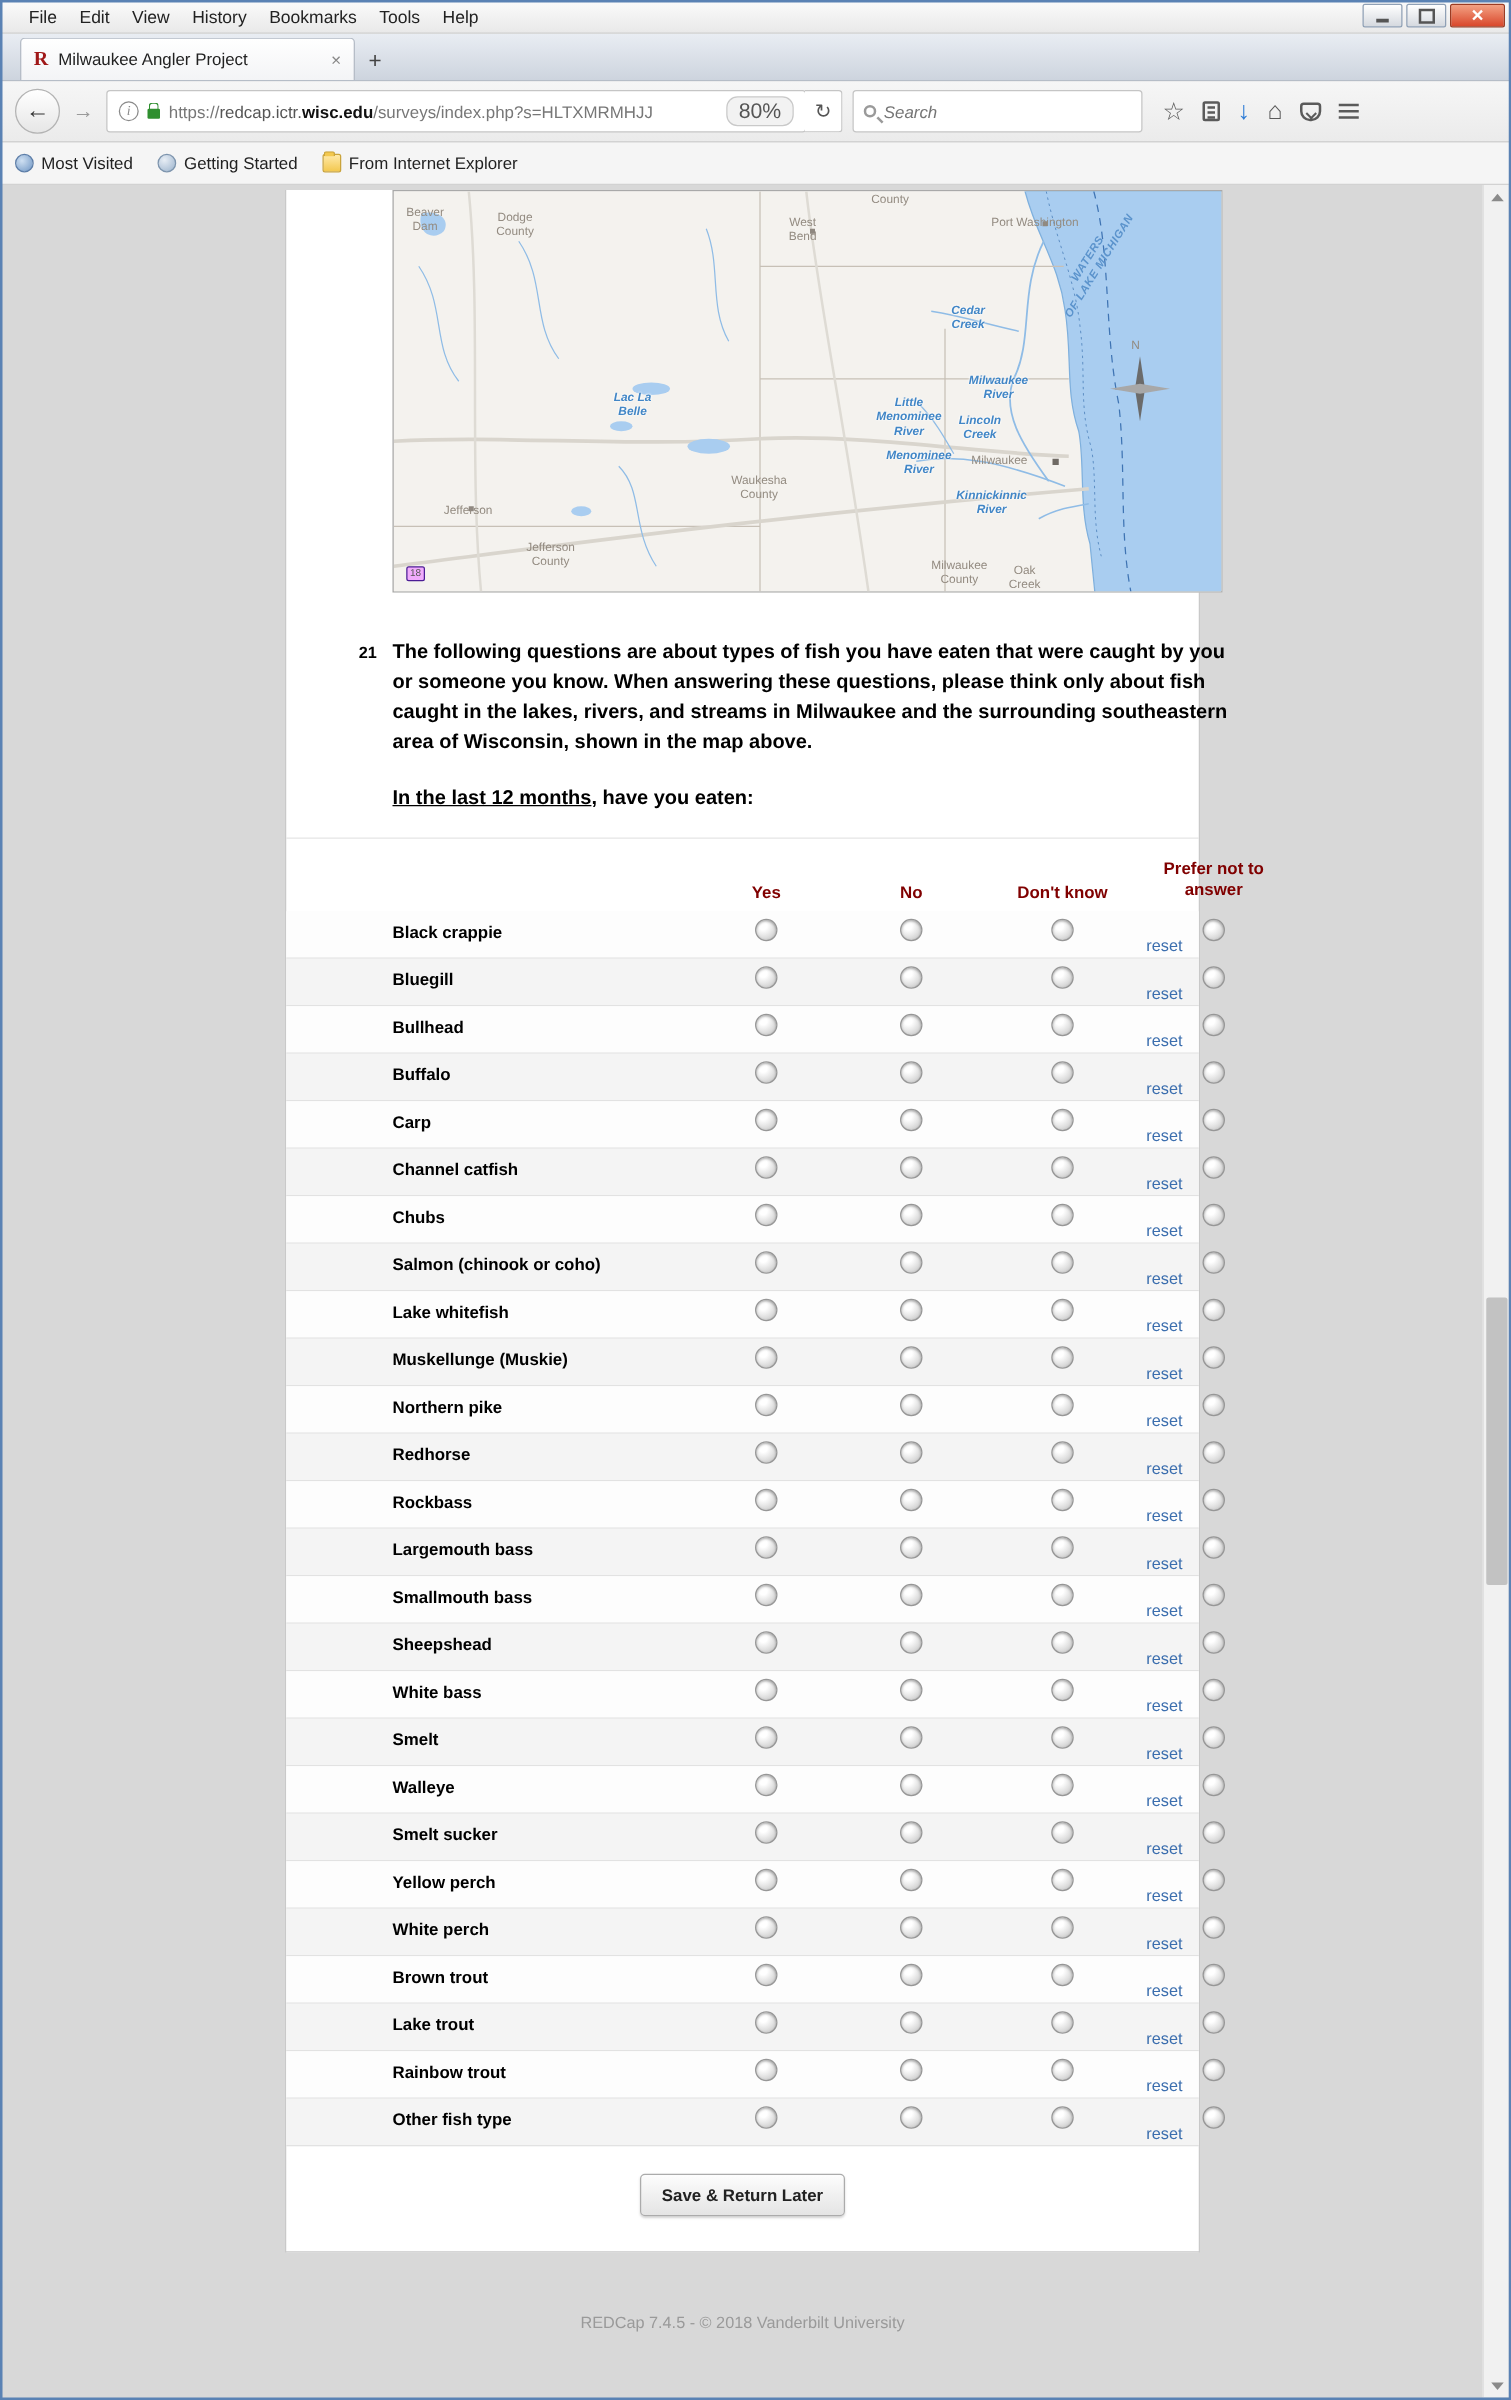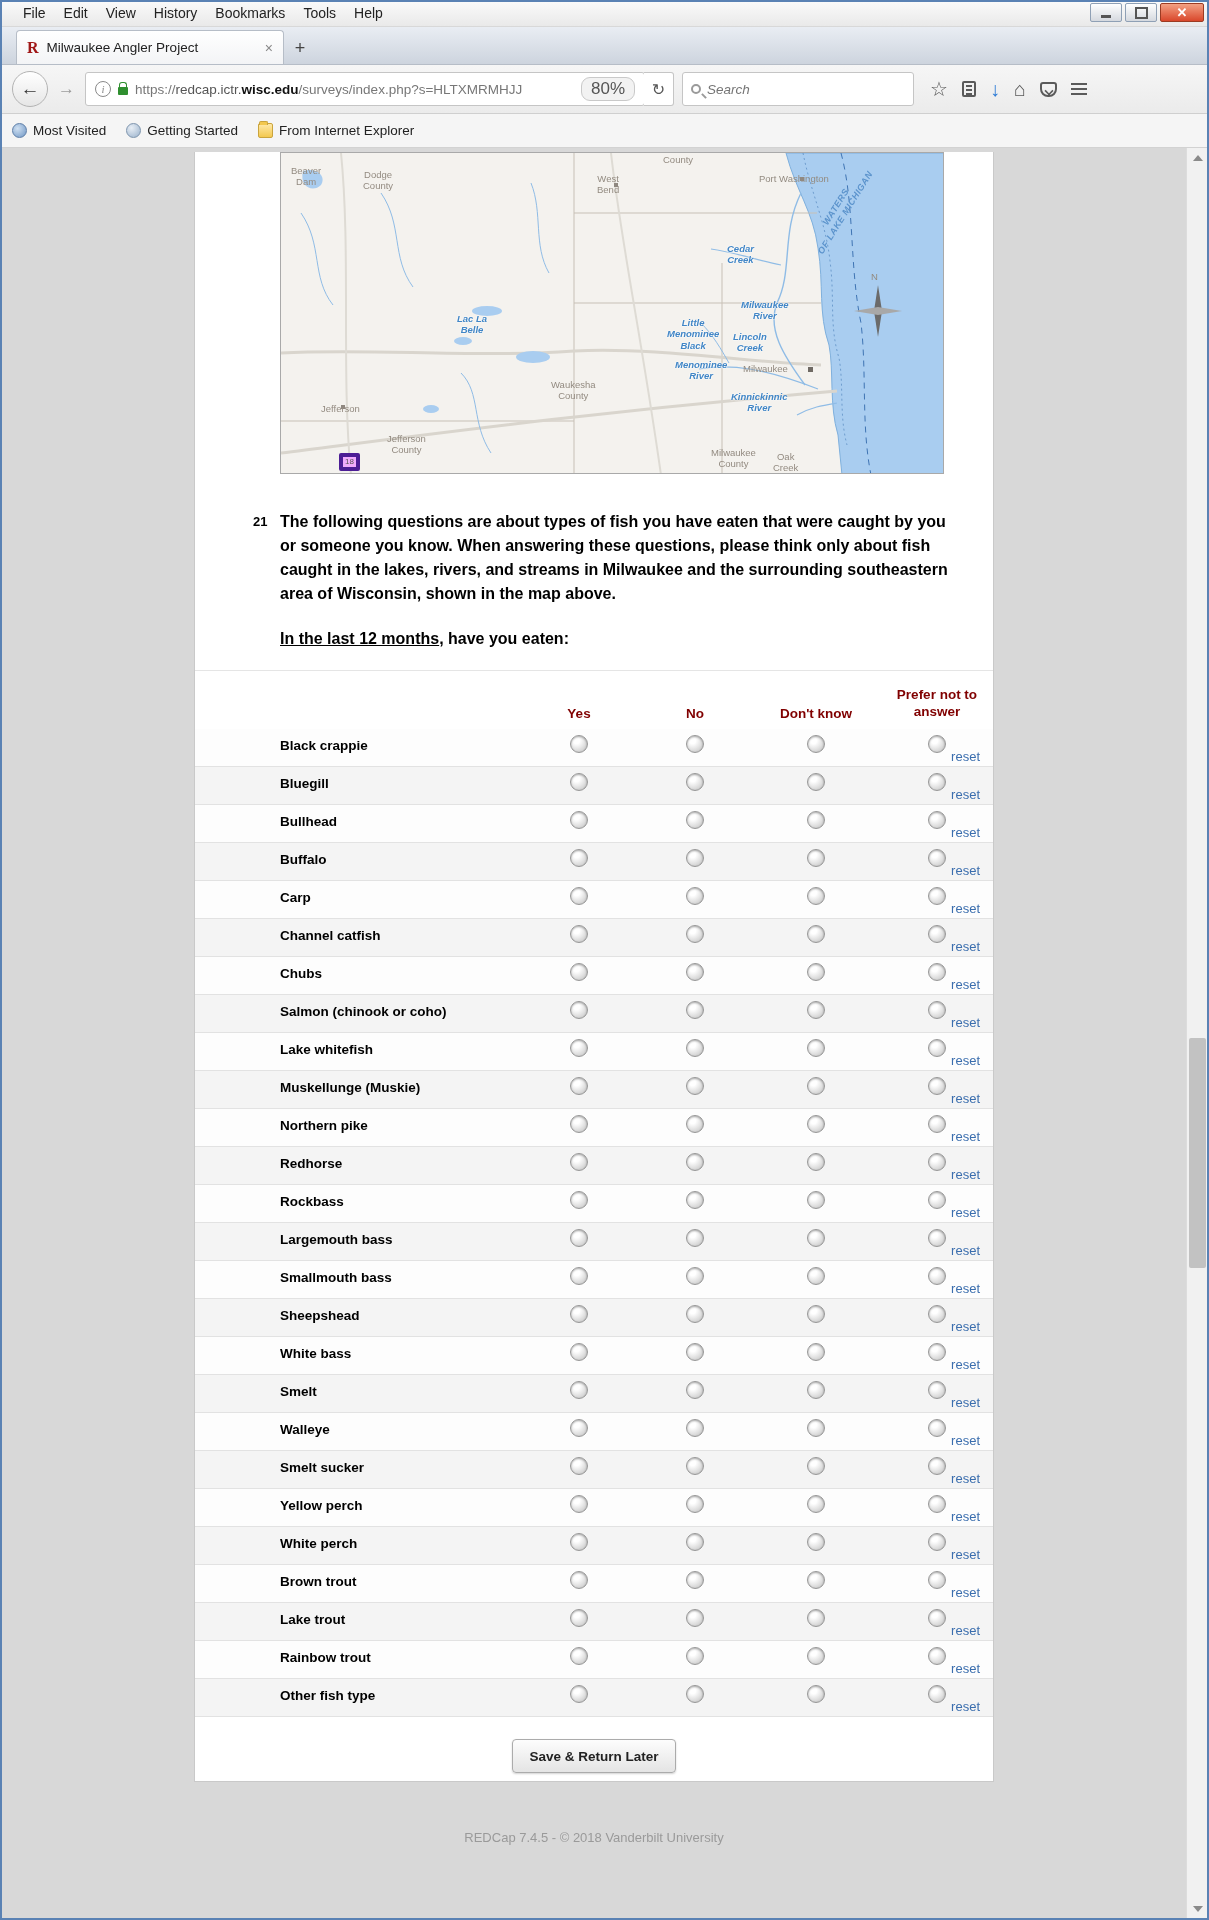--- a/index.html
+++ b/index.html
@@ -62,30 +62,30 @@
   
   .viewport { position:absolute; top:148px; left:2px; right:23px; bottom:2px; background:#d8d8d8; overflow:hidden; }
   .scrollbar { position:absolute; top:148px; right:2px; bottom:2px; width:21px; background:#f1f1f1; border-left:1px solid #dcdcdc; }
   .sb-arrow { position:absolute; left:0; width:21px; height:19px; display:flex; align-items:center; justify-content:center; }
   .sb-arrow.up { top:0; } .sb-arrow.down { bottom:0; }
   .tri-up { width:0; height:0; border-left:5px solid transparent; border-right:5px solid transparent; border-bottom:6px solid #8a8a8a; }
   .tri-down { width:0; height:0; border-left:5px solid transparent; border-right:5px solid transparent; border-top:6px solid #8a8a8a; }
   .sb-thumb { position:absolute; left:2px; width:17px; top:890px; height:230px; background:#c2c2c2; border-radius:2px; }
 
   
-  .survey { width:800px; margin:0 auto; background:#fff; border:1px solid #c9c9c9; border-top:none; padding-bottom:8px; position:relative; }
+  .survey { width:732px; margin:0 auto; background:#fff; border:1px solid #c9c9c9; border-top:none; padding-bottom:28px; position:relative; }
 
   .map-wrap { margin:4px 0 0 85px; width:664px; height:322px; position:relative; border:1px solid #a9a9a9; background:#f4f2ee; overflow:hidden; }
   .map-wrap svg { position:absolute; inset:0; }
   .map-labels { position:absolute; inset:0; }
   .map-label { position:absolute; white-space:pre-line; text-align:center; line-height:1.2; }
   .map-label.g { color:#938b81; font-size:9.5px; }
   .map-label.b { color:#4186c6; font-size:9.5px; font-weight:bold; font-style:italic; text-shadow:0 0 2px #fff,0 0 2px #fff; }
   .map-label.lake { color:#5b93cc; font-size:9px; font-weight:bold; font-style:italic; transform:rotate(-58deg); letter-spacing:.5px; }
-  .map-label.road { font-size:8px; color:#555; background:#f0abfc; border:4px solid #4c1d95; border-radius:2px; padding:0 2px; font-style:normal;margin-left:48px; }
+  .map-label.road { font-size:8px; color:#555; background:#f0abfc; border:1px solid #4c1d95; border-radius:2px; padding:0 2px; font-style:normal; }
 
   .question-block { display:flex; margin:36px 0 0 58px; width:700px; }
   .qnum { font-size:13px; font-weight:bold; width:27px; padding-top:4px; color:#000; }
   .qbody { width:668px; }
   .qtext { font-size:16px; font-weight:bold; line-height:1.5; color:#000; }
   .qprompt { margin-top:24px; font-size:16px; font-weight:bold; color:#000; }
   .qprompt .u { text-decoration:underline; }
 
   .fish-table { margin-top:22px; border-top:1px solid #e5e5e5; }
   .header-row { position:relative; height:58px; }
@@ -238,21 +238,21 @@
 Bend</span>
           <span class="map-label g" style="left: 478px; top: 20px;">Port Washington</span>
           <span class="map-label b" style="left: 446px; top: 90px;">Cedar
 Creek</span>
           <span class="map-label b" style="left: 176px; top: 160px;">Lac La
 Belle</span>
           <span class="map-label b" style="left: 460px; top: 146px;">Milwaukee
 River</span>
           <span class="map-label b" style="left: 386px; top: 164px;">Little
 Menominee
-Black</span>
+River</span>
           <span class="map-label b" style="left: 452px; top: 178px;">Lincoln
 Creek</span>
           <span class="map-label b" style="left: 394px; top: 206px;">Menominee
 River</span>
           <span class="map-label g" style="left: 462px; top: 210px;">Milwaukee</span>
           <span class="map-label g" style="left: 270px; top: 226px;">Waukesha
 County</span>
           <span class="map-label b" style="left: 450px; top: 238px;">Kinnickinnic
 River</span>
           <span class="map-label g" style="left: 40px; top: 250px;">Jefferson</span>

